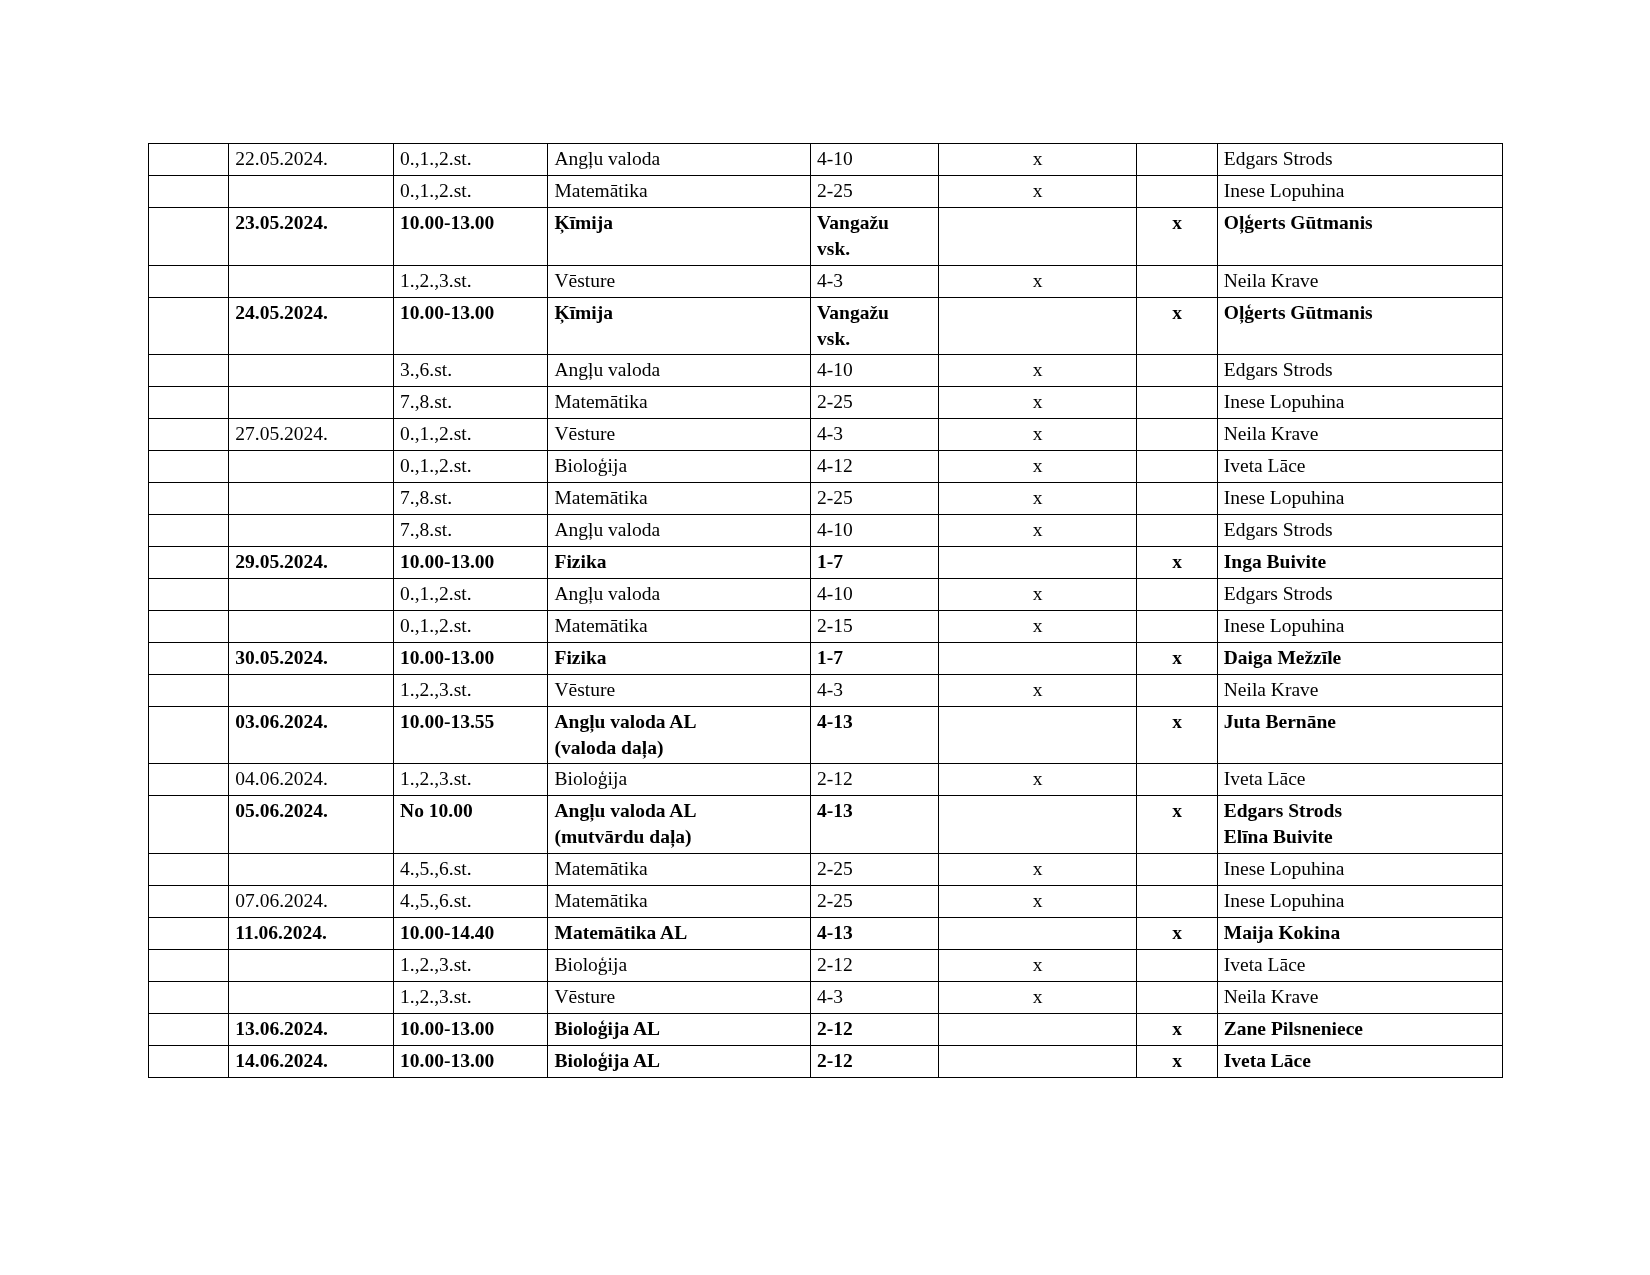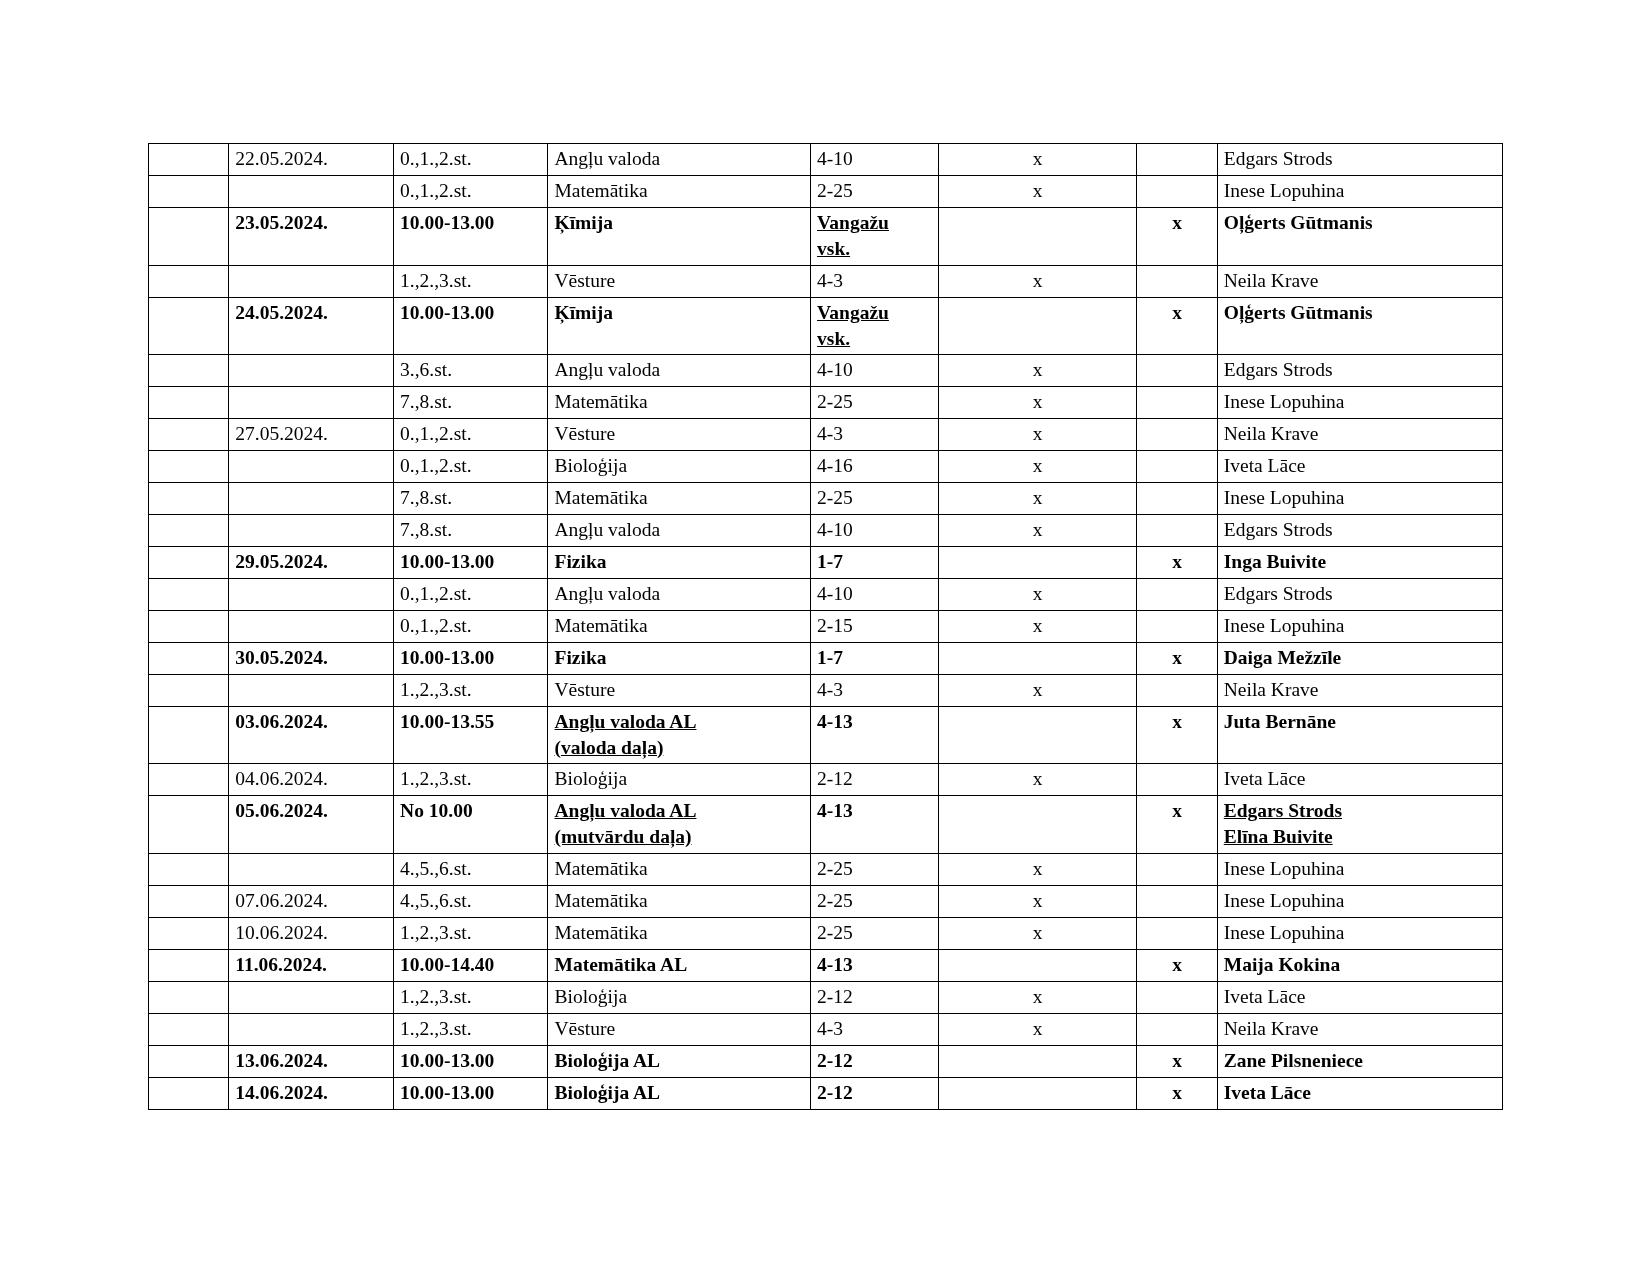--- a/index.html
+++ b/index.html
@@ -53,21 +53,20 @@
   col.c7 { width: 277px; }
 
   td.mark {
     text-align: center;
   }
   tr.bold td {
     font-weight: bold;
   }
   .sub {
     display: block;
-    text-decoration: underline;
   }
 </style>
 </head>
 <body>
 
 <div class="page">
   <div class="table-wrap">
     <table class="schedule">
       <colgroup>
         <col class="c0">
@@ -164,21 +163,21 @@
             <td>4-3</td>
             <td class="mark">x</td>
             <td class="mark"></td>
             <td>Neila Krave</td>
           </tr>
           <tr>
             <td></td>
             <td></td>
             <td>0.,1.,2.st.</td>
             <td>Bioloģija</td>
-            <td>4-16</td>
+            <td>4-12</td>
             <td class="mark">x</td>
             <td class="mark"></td>
             <td>Iveta Lāce</td>
           </tr>
           <tr>
             <td></td>
             <td></td>
             <td>7.,8.st.</td>
             <td>Matemātika</td>
             <td>2-25</td>
@@ -292,30 +291,20 @@
             <td>Matemātika</td>
             <td>2-25</td>
             <td class="mark">x</td>
             <td class="mark"></td>
             <td>Inese Lopuhina</td>
           </tr>
           <tr>
             <td></td>
             <td>07.06.2024.</td>
             <td>4.,5.,6.st.</td>
-            <td>Matemātika</td>
-            <td>2-25</td>
-            <td class="mark">x</td>
-            <td class="mark"></td>
-            <td>Inese Lopuhina</td>
-          </tr>
-          <tr>
-            <td></td>
-            <td>10.06.2024.</td>
-            <td>1.,2.,3.st.</td>
             <td>Matemātika</td>
             <td>2-25</td>
             <td class="mark">x</td>
             <td class="mark"></td>
             <td>Inese Lopuhina</td>
           </tr>
           <tr class="bold">
             <td></td>
             <td>11.06.2024.</td>
             <td>10.00-14.40</td>

